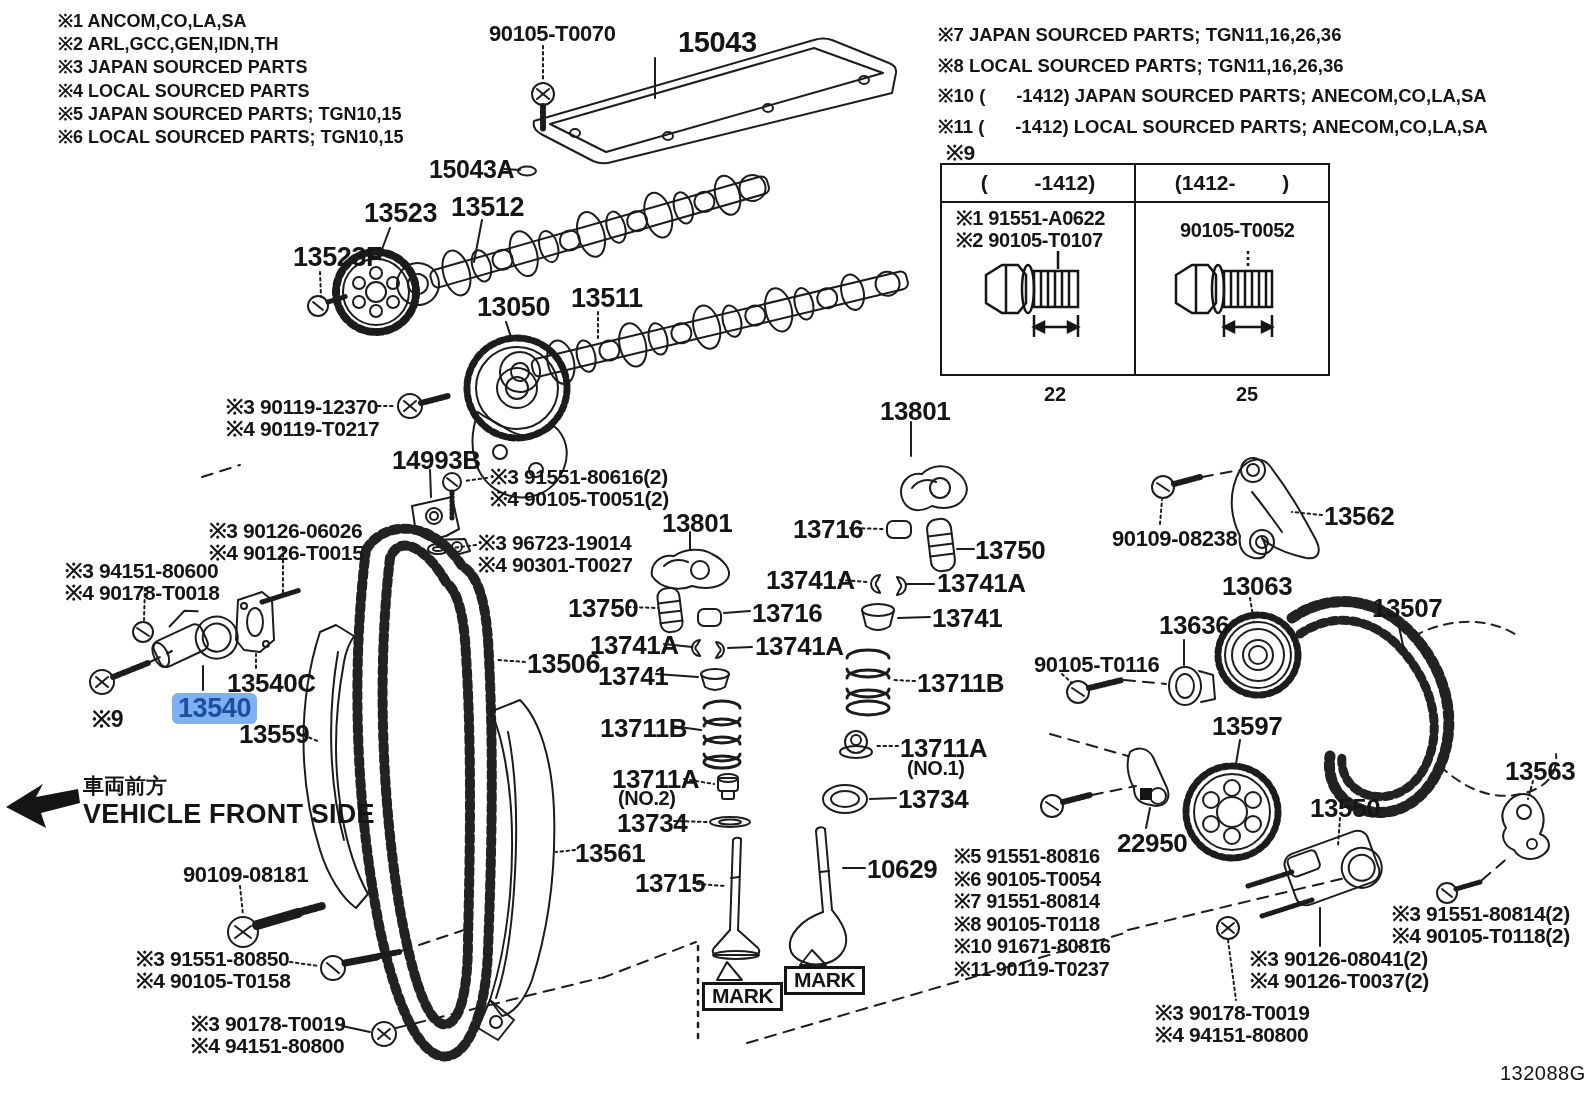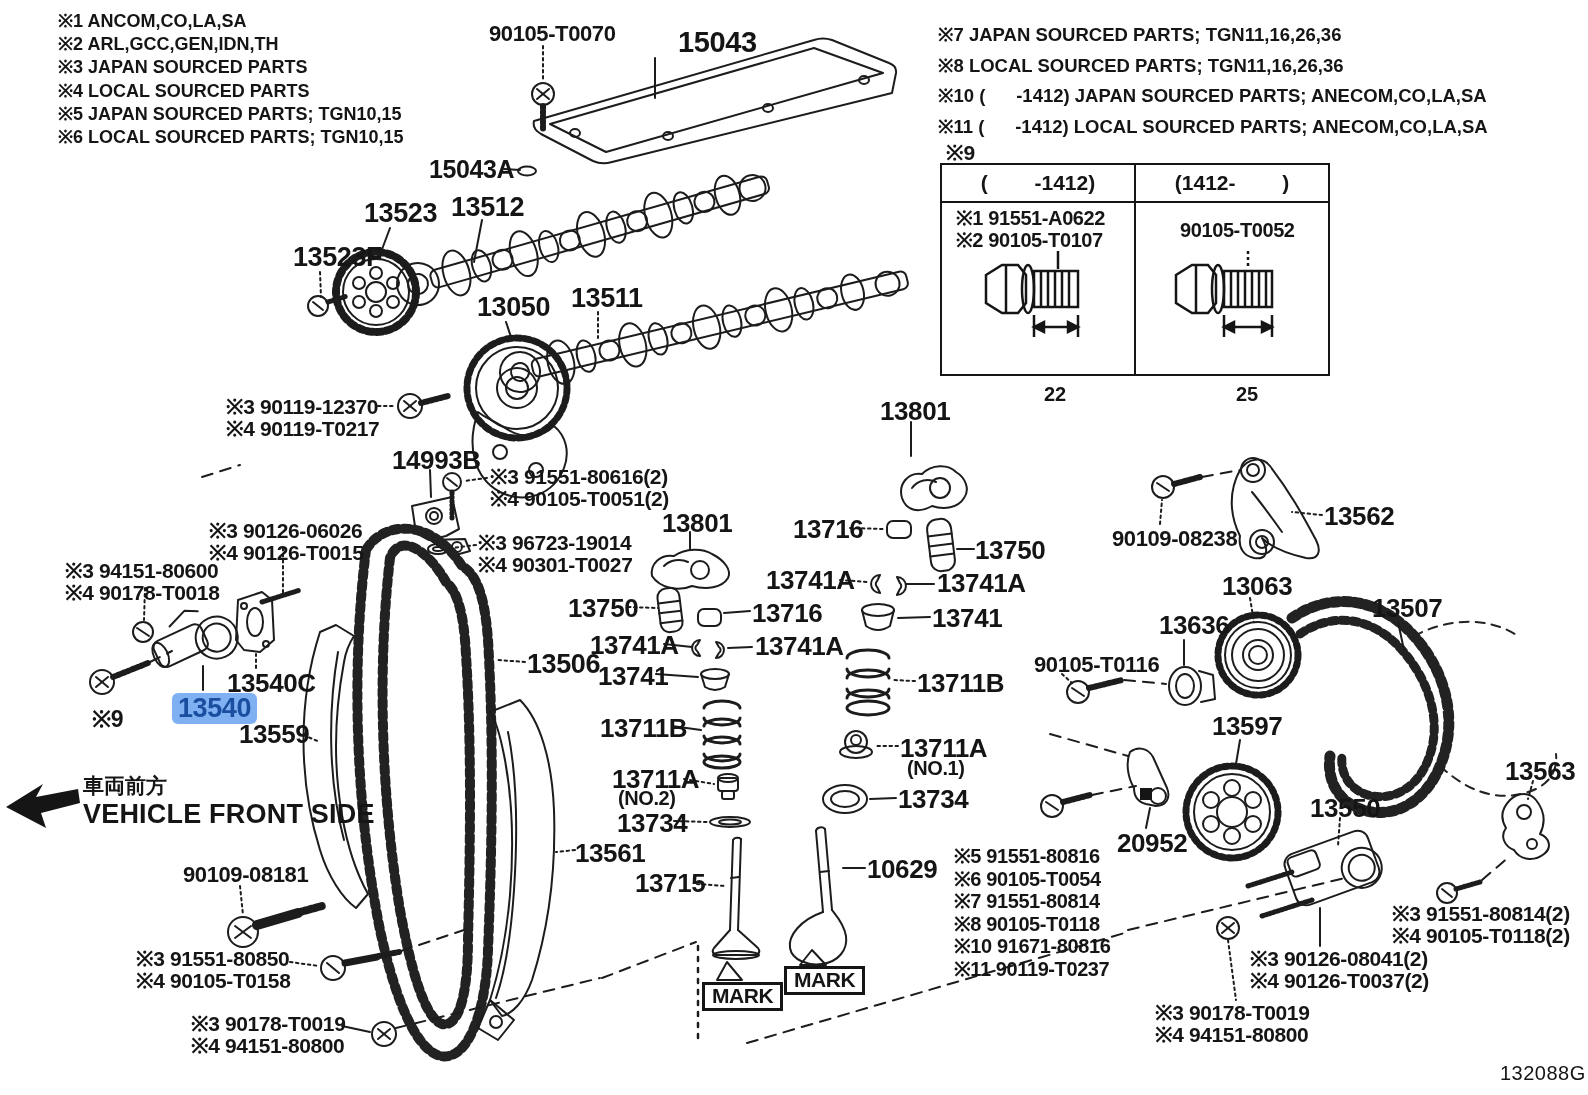--- a/index.html
+++ b/index.html
@@ -603,21 +603,21 @@
       <div class="part-label boxed" style="left: 702px; top: 982px; font-size: 21px;">MARK</div>
       <div class="part-label boxed" style="left: 784px; top: 966px; font-size: 21px;">MARK</div>
       <div class="part-label" style="left: 880px; top: 398px; font-size: 26px;">13801</div>
       <div class="part-label" style="left: 1324px; top: 503px; font-size: 26px;">13562</div>
       <div class="part-label" style="left: 1112px; top: 527px; font-size: 22px;">90109-08238</div>
       <div class="part-label" style="left: 1222px; top: 573px; font-size: 26px;">13063</div>
       <div class="part-label" style="left: 1372px; top: 595px; font-size: 26px;">13507</div>
       <div class="part-label" style="left: 1159px; top: 612px; font-size: 26px;">13636</div>
       <div class="part-label" style="left: 1034px; top: 653px; font-size: 22px;">90105-T0116</div>
       <div class="part-label" style="left: 1212px; top: 713px; font-size: 26px;">13597</div>
-      <div class="part-label" style="left: 1117px; top: 830px; font-size: 26px;">20952</div>
+      <div class="part-label" style="left: 1117px; top: 830px; font-size: 26px;">22950</div>
       <div class="part-label" style="left: 1310px; top: 795px; font-size: 26px;">13550</div>
       <div class="part-label" style="left: 1505px; top: 758px; font-size: 26px;">13563</div>
       <div class="part-label" style="left: 954px; top: 845px; font-size: 20px; line-height: 22.5px;">※5 91551-80816
 ※6 90105-T0054
 ※7 91551-80814
 ※8 90105-T0118
 ※10 91671-80816
 ※11 90119-T0237</div>
       <div class="part-label" style="left: 1392px; top: 903px; font-size: 21px;">※3 91551-80814(2)
 ※4 90105-T0118(2)</div>

